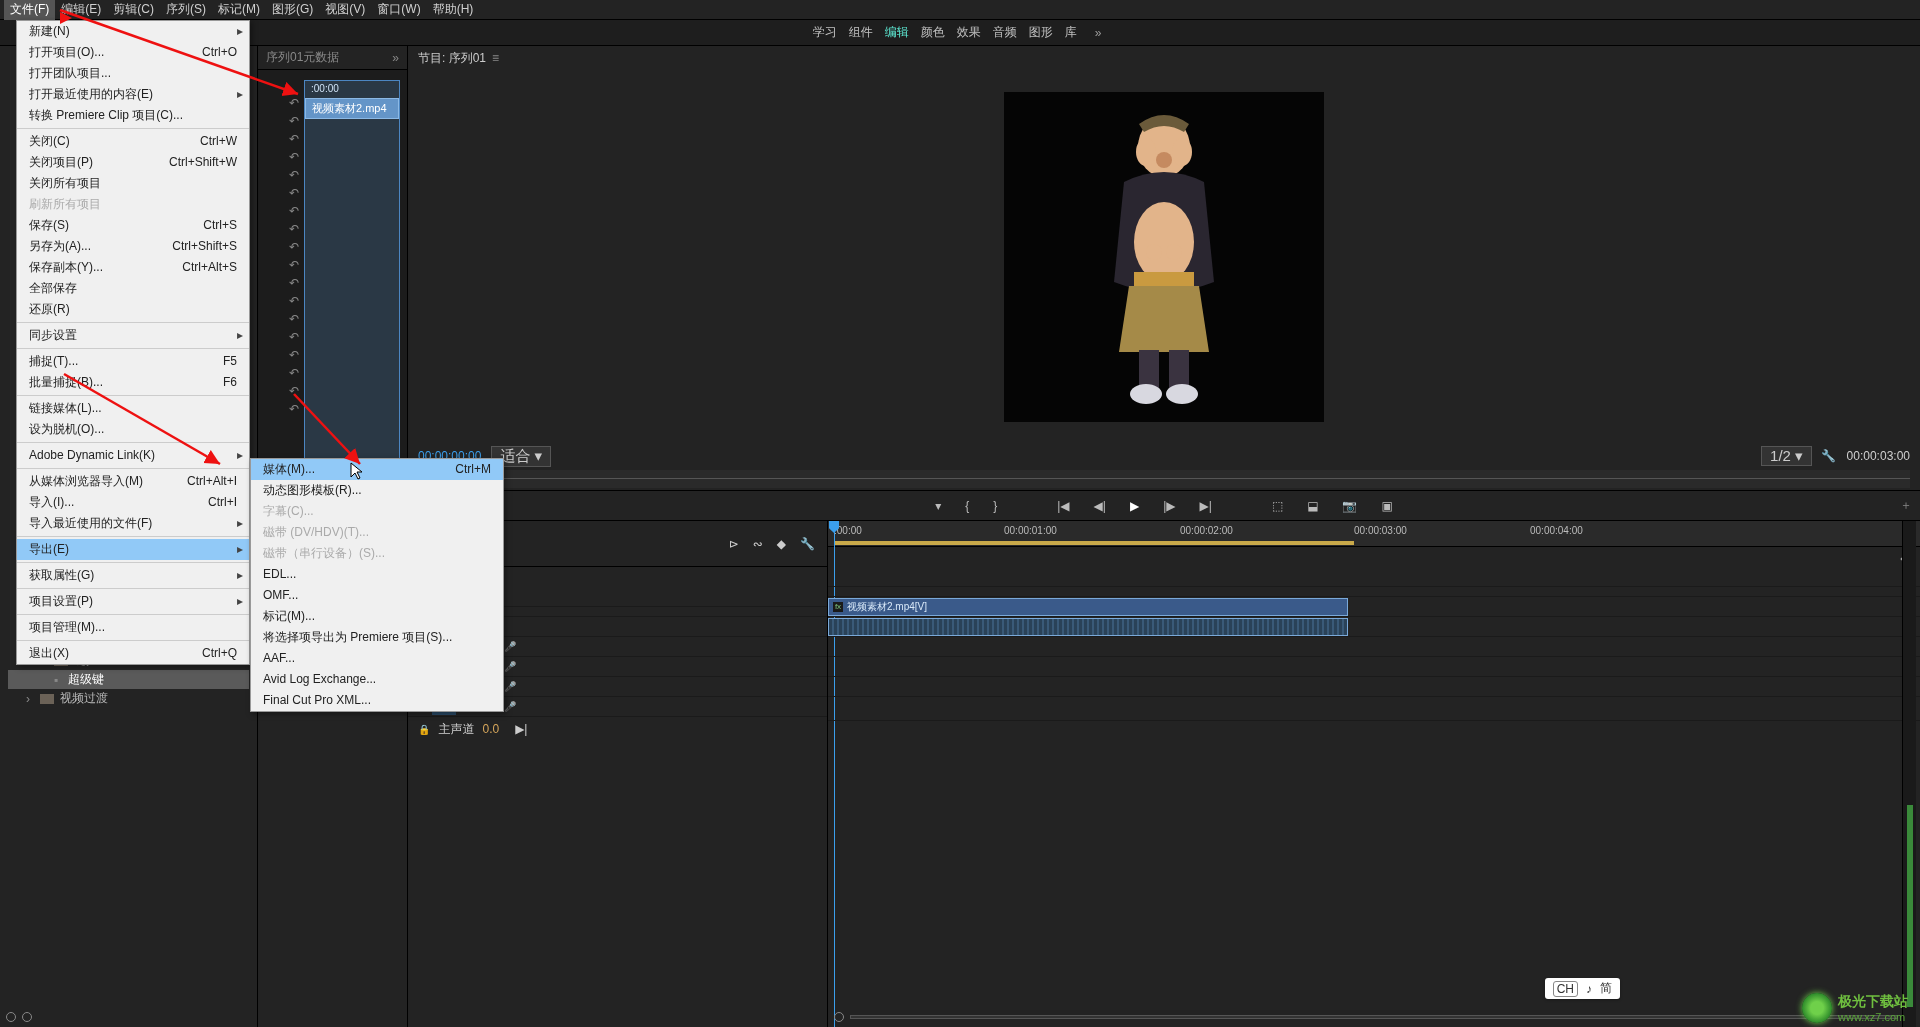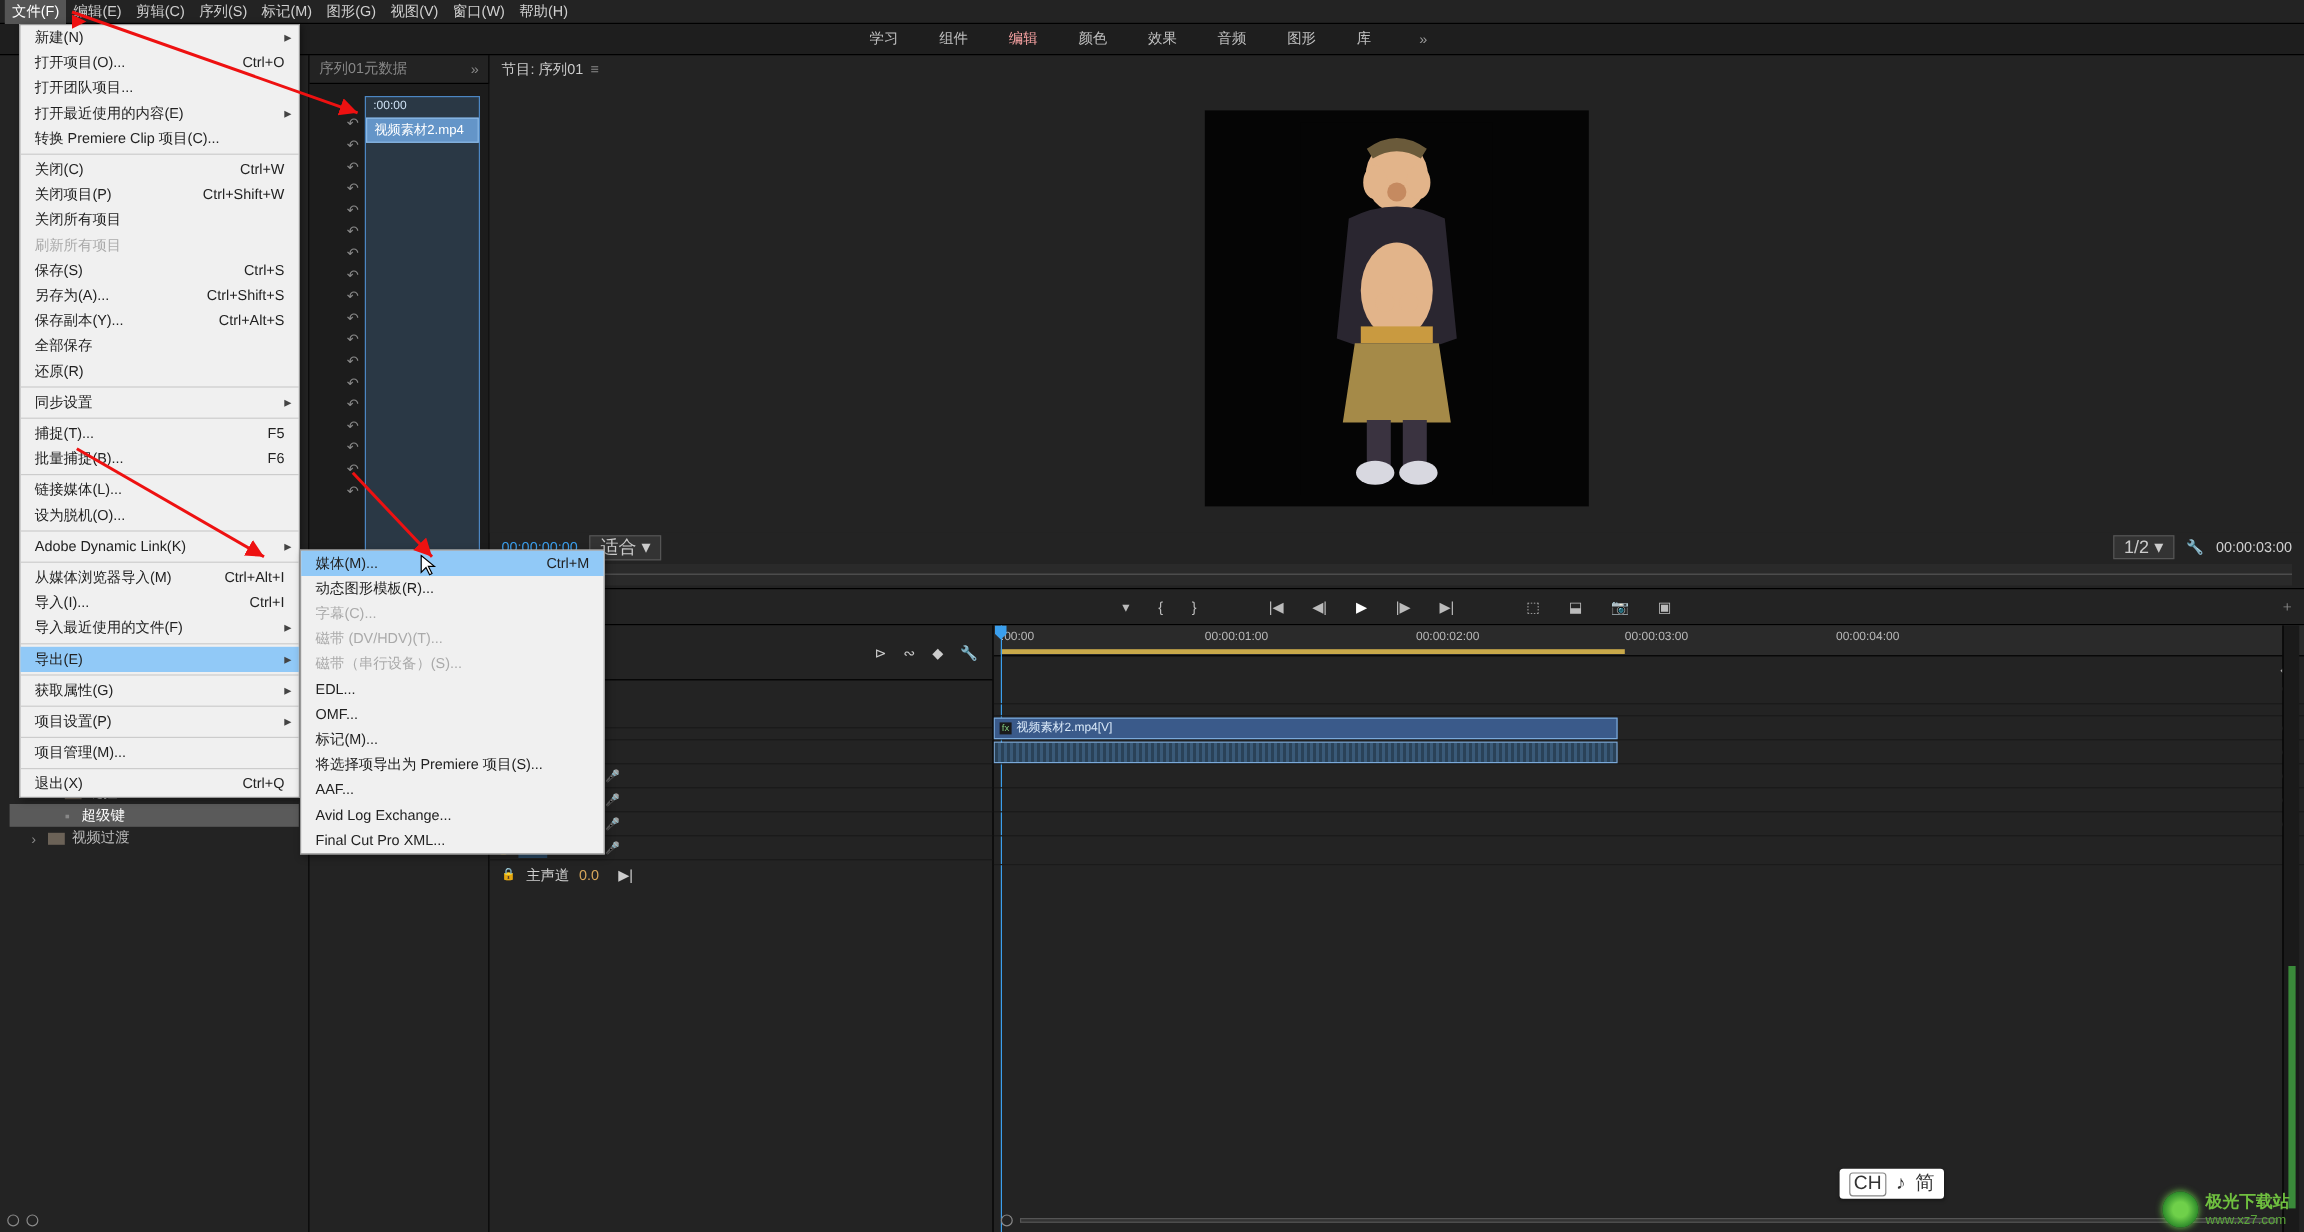--- a/index.html
+++ b/index.html
@@ -25,28 +25,28 @@
   padding: 2px 6px;
   cursor: default;
 }
 .menubar-item.active { background: #555; color: #fff; }
 
 .toolbar-workspace {
   height: 26px;
   display: flex;
   align-items: center;
   justify-content: center;
-  gap: 34px;
+  gap: 12px;
   border-bottom: 1px solid #000;
   position: relative;
   text-align: right;
 }
 .ws-item { color: #c0c0c0; cursor: pointer; }
 .ws-item.active {
-  color: #fca5a5;
+  color: #5eead4;
 }
 .ws-more { color: #999; padding: 0 6px;}
 
 .container {
   display: flex;
   height: calc(100% - 46px);
 }
 
 .left-col {
   width: 258px;
@@ -231,21 +231,21 @@
   position:absolute; left:28px; top: 24px; width:16px;
 }
 .undo-column span { display:block; color:#888; height:18px; line-height:18px; text-align:center; font-size:12px;}
 .proj-bottom {
   height: 24px; display:flex; align-items:center; justify-content:flex-end; padding:0 10px; gap:10px;
 }
 
 
 .ime { position:absolute; bottom: 28px; right: 300px;
   background:#fff; color:#333; border-radius:3px; padding:2px 8px; display:flex; align-items:center; gap:8px;
-  font-size:16px; box-shadow: 0 1px 3px rgba(0,0,0,.3);
+  font-size:12px; box-shadow: 0 1px 3px rgba(0,0,0,.3);
 }
 .ime .ch { border:1px solid #888; border-radius:3px; padding:0 3px;}
 .watermark {
   position:absolute; bottom:4px; right:12px; display:flex; align-items:center; gap:6px;
   color:#6fbf3f; font-size:14px;
 }
 .watermark .logo {
   width:30px; height:30px; border-radius:50%;
   background: radial-gradient(circle,#6fd04a 30%,#2d8a2a 70%);
   box-shadow: 0 0 6px #6fd04a;

